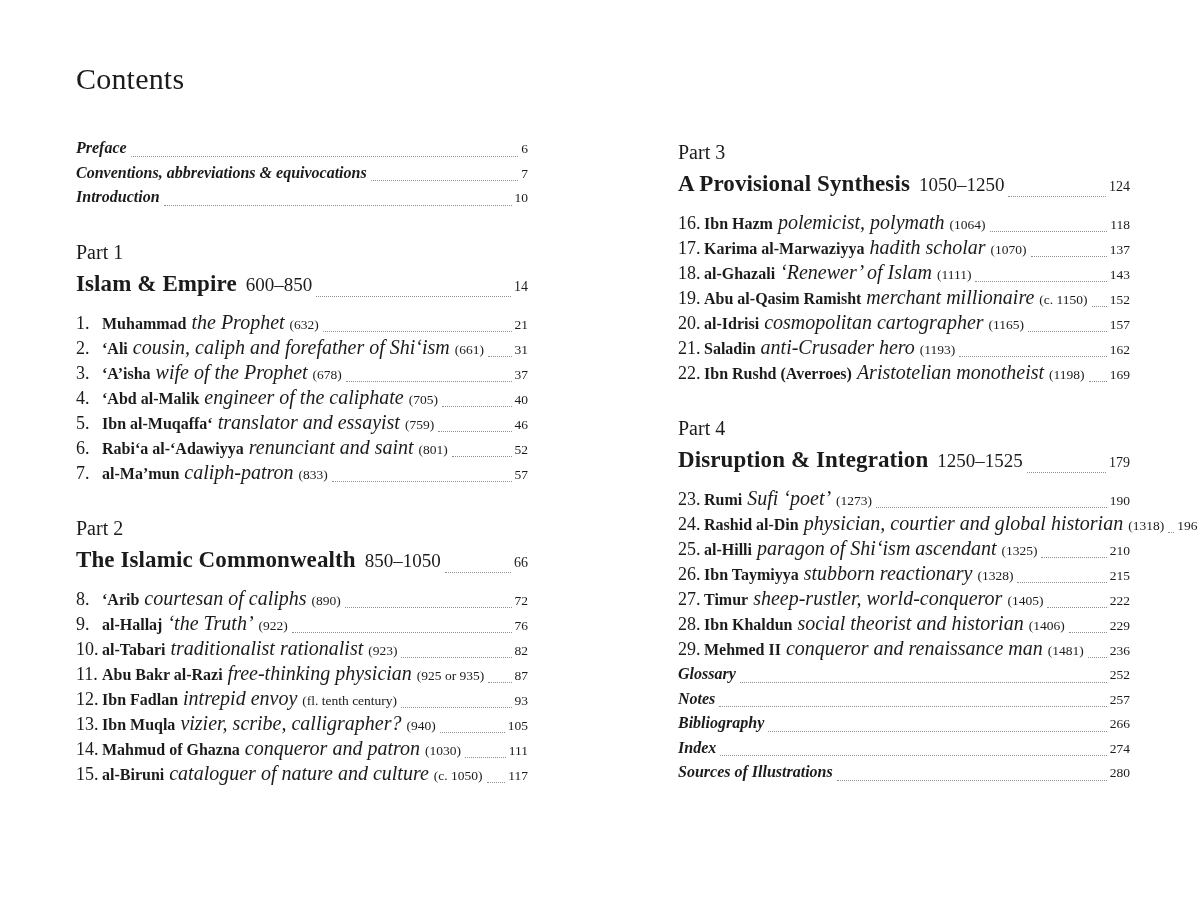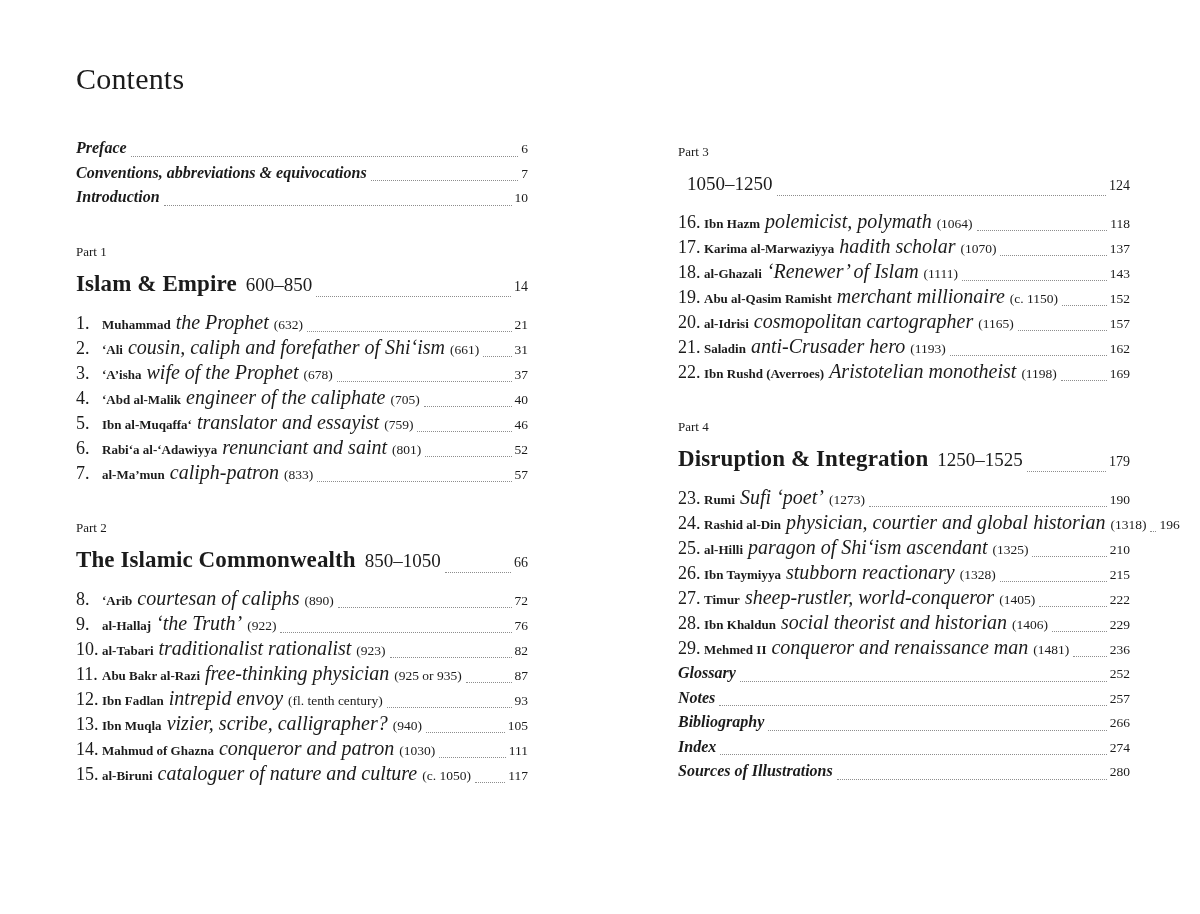--- a/index.html
+++ b/index.html
@@ -31,30 +31,30 @@
   }
   .pg { flex: none; font-size: 13.5px; color: #1b1b1b; }
 
   
   .fm-row { line-height: 23.5px; }
   .fm-label { font-weight: 700; font-style: italic; font-size: 16px; flex: none; }
   .back-matter { }
 
   
   .part-section { margin-top: 32px; }
-  .part-label { font-size: 13px; line-height: 20px; margin-bottom: 8px; }
+  .part-label { font-size: 20px; line-height: 20px; margin-bottom: 8px; }
   .part-heading { line-height: 28px; margin-bottom: 10px; }
   .part-title { font-size: 23px; font-weight: 700; flex: none; letter-spacing: 0.1px; }
   .part-dates { font-size: 19px; margin-left: 9px; flex: none; font-variant-numeric: oldstyle-nums; }
   .part-heading .pg { font-size: 14px; }
 
   
   .ch { line-height: 23px; font-size: 14.5px; }
   .num { width: 26px; flex: none; font-size: 18px; }
-  .nm { flex: none; font-weight: 700; font-size: 13px; }
+  .nm { flex: none; font-weight: 700; font-size: 16px; }
   .ds { flex: none; font-style: italic; margin-left: 5px; font-size: 20px; }
   .yr { flex: none; margin-left: 5px; font-size: 13.5px; font-variant-numeric: oldstyle-nums; }
 </style>
 </head>
 <body>
 
 <h1 class="page-title">Contents</h1>
 
 <div class="columns">
 
@@ -221,20 +221,21 @@
         </div>
       </div>
     </div>
   </div>
 
   <div class="col col-right">
 
     <div class="part-section" style="margin-top:0;">
       <div class="part-label">Part 3</div>
       <div class="row part-heading">
+        <span class="part-title">A Provisional Synthesis</span>
         <span class="part-dates">1050–1250</span>
         <span class="ldr"></span>
         <span class="pg">124</span>
       </div>
       <div class="chapters">
         <div class="row ch">
           <span class="num">16.</span>
           <span class="nm">Ibn Hazm</span>
           <span class="ds">polemicist, polymath</span>
           <span class="yr">(1064)</span>

